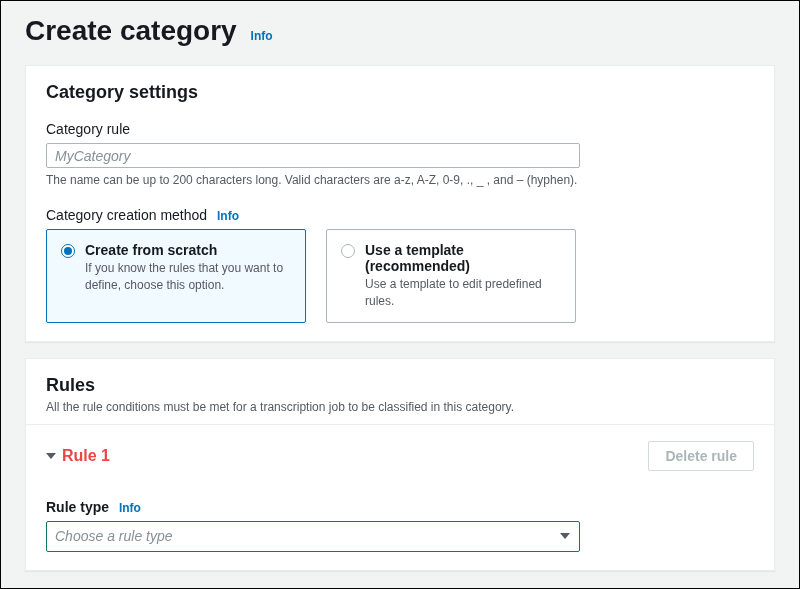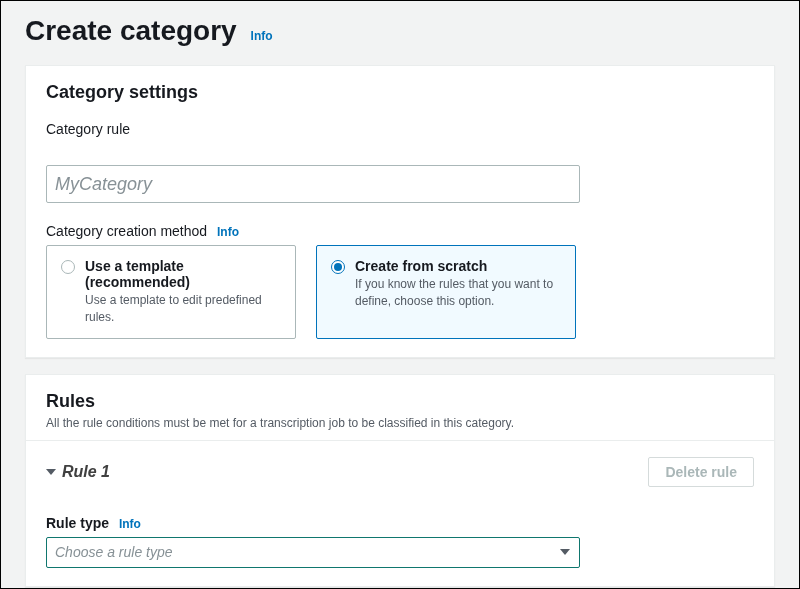--- a/index.html
+++ b/index.html
@@ -59,29 +59,28 @@
     .panel-body {
       padding: 8px 20px 18px;
     }
     .field-label {
       font-size: 14px;
       color: #16191f;
       margin-bottom: 6px;
     }
     .text-input {
       width: 534px;
-      height: 38px;
+      height: 25px;
       border: 1px solid #aab7b8;
       border-radius: 2px;
       padding: 4px 8px;
-      font-size: 18px;
+      font-size: 14px;
       color: #16191f;
       font-style: italic;
       font-family: inherit;
-      margin-top: 22px;
     }
     .text-input::placeholder {
       color: #879196;
       font-style: italic;
     }
     .hint {
       font-size: 12px;
       color: #545b64;
       margin-top: 5px;
     }
@@ -163,22 +162,21 @@
     .triangle {
       width: 0;
       height: 0;
       border-left: 5px solid transparent;
       border-right: 5px solid transparent;
       border-top: 6px solid #545b64;
     }
     .rule-name {
       font-size: 16px;
       font-weight: 700;
-      color: #404040;
-      font-style: italic;
+      color: #ef4444;
     }
     .btn {
       border: 1px solid #545b64;
       background: #ffffff;
       color: #545b64;
       font-weight: 700;
       font-size: 14px;
       padding: 6px 16px;
       border-radius: 2px;
       cursor: pointer;
@@ -247,41 +245,42 @@
     <span class="info-link">Info</span>
   </div>
 
   <div class="panel">
     <div class="panel-header">
       <div class="panel-title">Category settings</div>
     </div>
     <div class="panel-body">
       <div class="field-label">Category rule</div>
       <input type="text" class="text-input" placeholder="MyCategory" style="">
+      <div class="hint">The name can be up to 200 characters long. Valid characters are a-z, A-Z, 0-9, ., _ , and – (hyphen).</div>
 
       <div class="method-row">
         <div class="field-label">
           <span>Category creation method</span>
           <span class="inline-info">Info</span>
         </div>
         <div class="radio-cards">
+          <div class="radio-card selected">
+            <div class="radio-circle"></div>
+            <div>
+              <div class="radio-title">Create from scratch</div>
+              <div class="radio-desc">If you know the rules that you want to define, choose this option.</div>
+            </div>
+          </div>
           <div class="radio-card">
             <div class="radio-circle"></div>
             <div>
               <div class="radio-title">Use a template (recommended)</div>
               <div class="radio-desc">Use a template to edit predefined rules.</div>
             </div>
           </div>
-          <div class="radio-card selected">
-            <div class="radio-circle"></div>
-            <div>
-              <div class="radio-title">Create from scratch</div>
-              <div class="radio-desc">If you know the rules that you want to define, choose this option.</div>
-            </div>
-          </div>
         </div>
       </div>
     </div>
   </div>
 
   <div class="panel">
     <div class="panel-header">
       <div class="panel-title">Rules</div>
       <div class="panel-subtitle">All the rule conditions must be met for a transcription job to be classified in this category.</div>
     </div>

